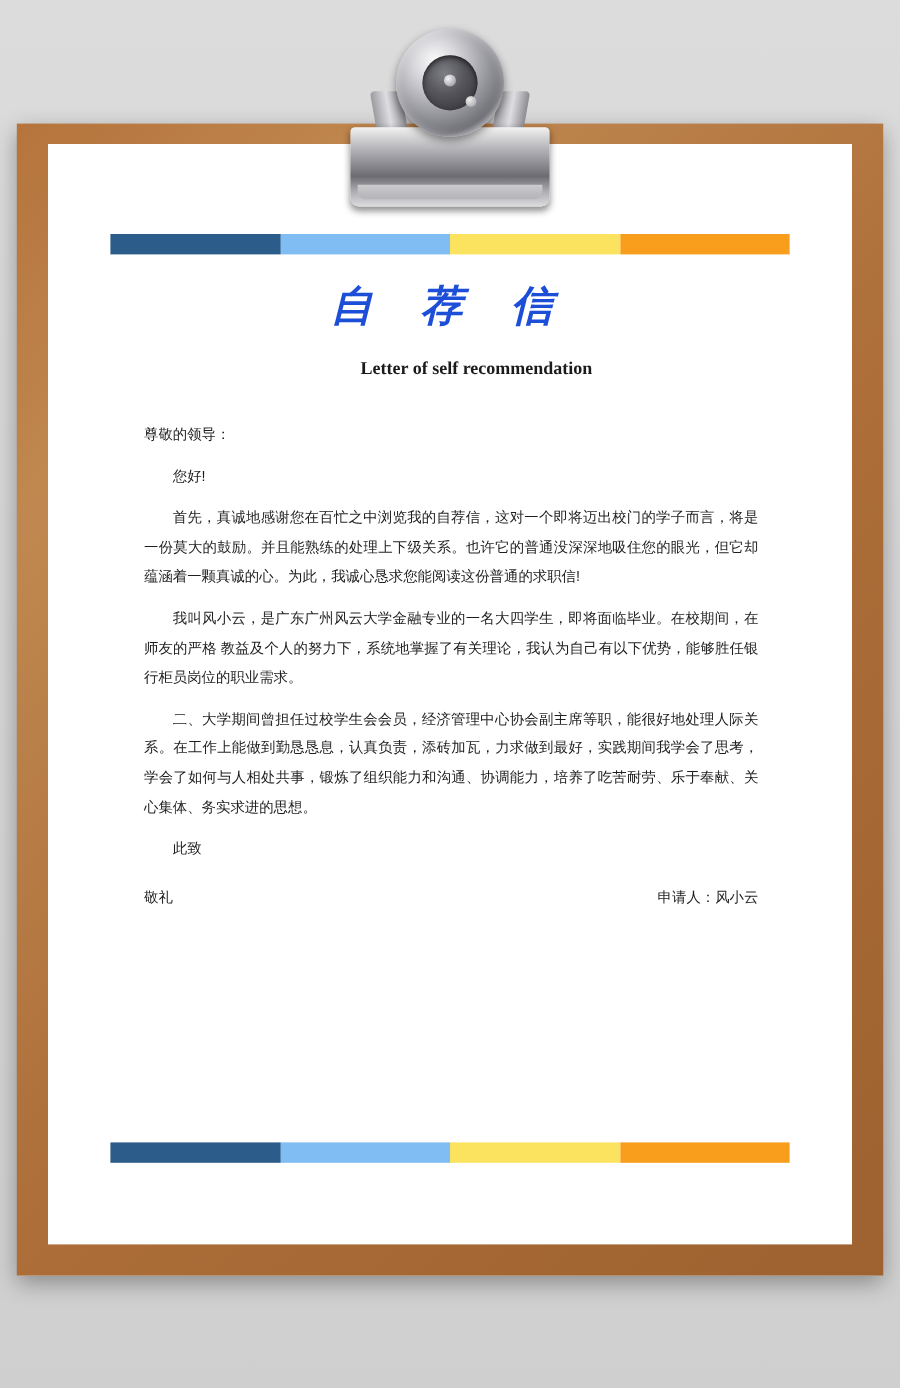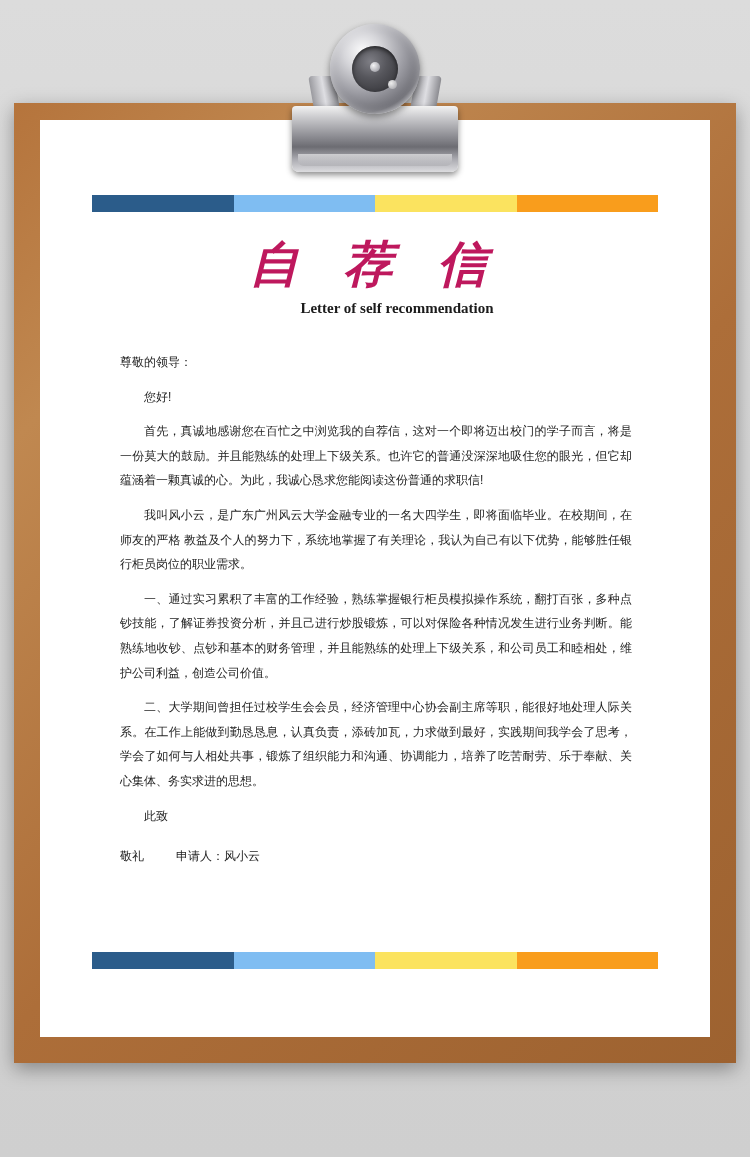--- a/index.html
+++ b/index.html
@@ -82,24 +82,24 @@
     display:flex;
   }
   .colorbar.top{top:75px;}
   .colorbar.bottom{bottom:68px;}
   .colorbar span{flex:1 1 0;height:100%;}
 
   .title{
     position:absolute;left:0;right:0;top:112px;
     text-align:center;
     font-family:"DejaVu Serif", serif;
-    font-size:49px;
+    font-size:35px;
     font-weight:bold;
     letter-spacing:14px;
-    color:#be185d;
+    color:#1d4ed8;
     font-style:italic;
   }
   .subtitle{
     position:absolute;left:0;right:0;top:180px;
     text-align:center;
     font-family:"Liberation Serif", serif;
     font-size:15px;
     font-weight:bold;
     color:#1b1b1b;
     margin-left:44px;
@@ -112,21 +112,21 @@
     color:#1e1e1e;
     text-align:justify;
   }
   .body-text p{margin:0 0 10px 0;}
   .p-indent{text-indent:2em;}
   .closing{
     margin-top:24px;
   }
   .salute{margin-top:6px;}
   .sign-row{
-    display:flex;justify-content:flex-start;align-items:flex-end;
+    display:flex;justify-content:space-between;align-items:flex-end;
     margin-top:2px;
     gap:32px;
   }
 </style>
 </head>
 <body>
 
 <div class="page-bg"></div>
 
 <div class="clipboard">
@@ -141,21 +141,20 @@
       </div>
 
       <div class="title">自 荐 信</div>
       <div class="subtitle">Letter of self recommendation</div>
 
       <div class="body-text">
         <p>尊敬的领导：</p>
         <p class="p-indent">您好!</p>
         <p class="p-indent">首先，真诚地感谢您在百忙之中浏览我的自荐信，这对一个即将迈出校门的学子而言，将是一份莫大的鼓励。并且能熟练的处理上下级关系。也许它的普通没深深地吸住您的眼光，但它却蕴涵着一颗真诚的心。为此，我诚心恳求您能阅读这份普通的求职信!</p>
         <p class="p-indent">我叫风小云，是广东广州风云大学金融专业的一名大四学生，即将面临毕业。在校期间，在师友的严格 教益及个人的努力下，系统地掌握了有关理论，我认为自己有以下优势，能够胜任银行柜员岗位的职业需求。</p>
-        <p class="p-indent">一、通过实习累积了丰富的工作经验，熟练掌握银行柜员模拟操作系统，翻打百张，多种点钞技能，了解证券投资分析，并且己进行炒股锻炼，可以对保险各种情况发生进行业务判断。能熟练地收钞、点钞和基本的财务管理，并且能熟练的处理上下级关系，和公司员工和睦相处，维护公司利益，创造公司价值。</p>
         <p class="p-indent">二、大学期间曾担任过校学生会会员，经济管理中心协会副主席等职，能很好地处理人际关系。在工作上能做到勤恳恳息，认真负责，添砖加瓦，力求做到最好，实践期间我学会了思考，学会了如何与人相处共事，锻炼了组织能力和沟通、协调能力，培养了吃苦耐劳、乐于奉献、关心集体、务实求进的思想。</p>
         <p class="p-indent closing">此致</p>
         <div class="sign-row">
           <span class="salute">敬礼</span>
           <span>申请人：风小云</span>
         </div>
       </div>
 
       <div class="colorbar bottom">
         <span style="background:#2b5c8a"></span>

